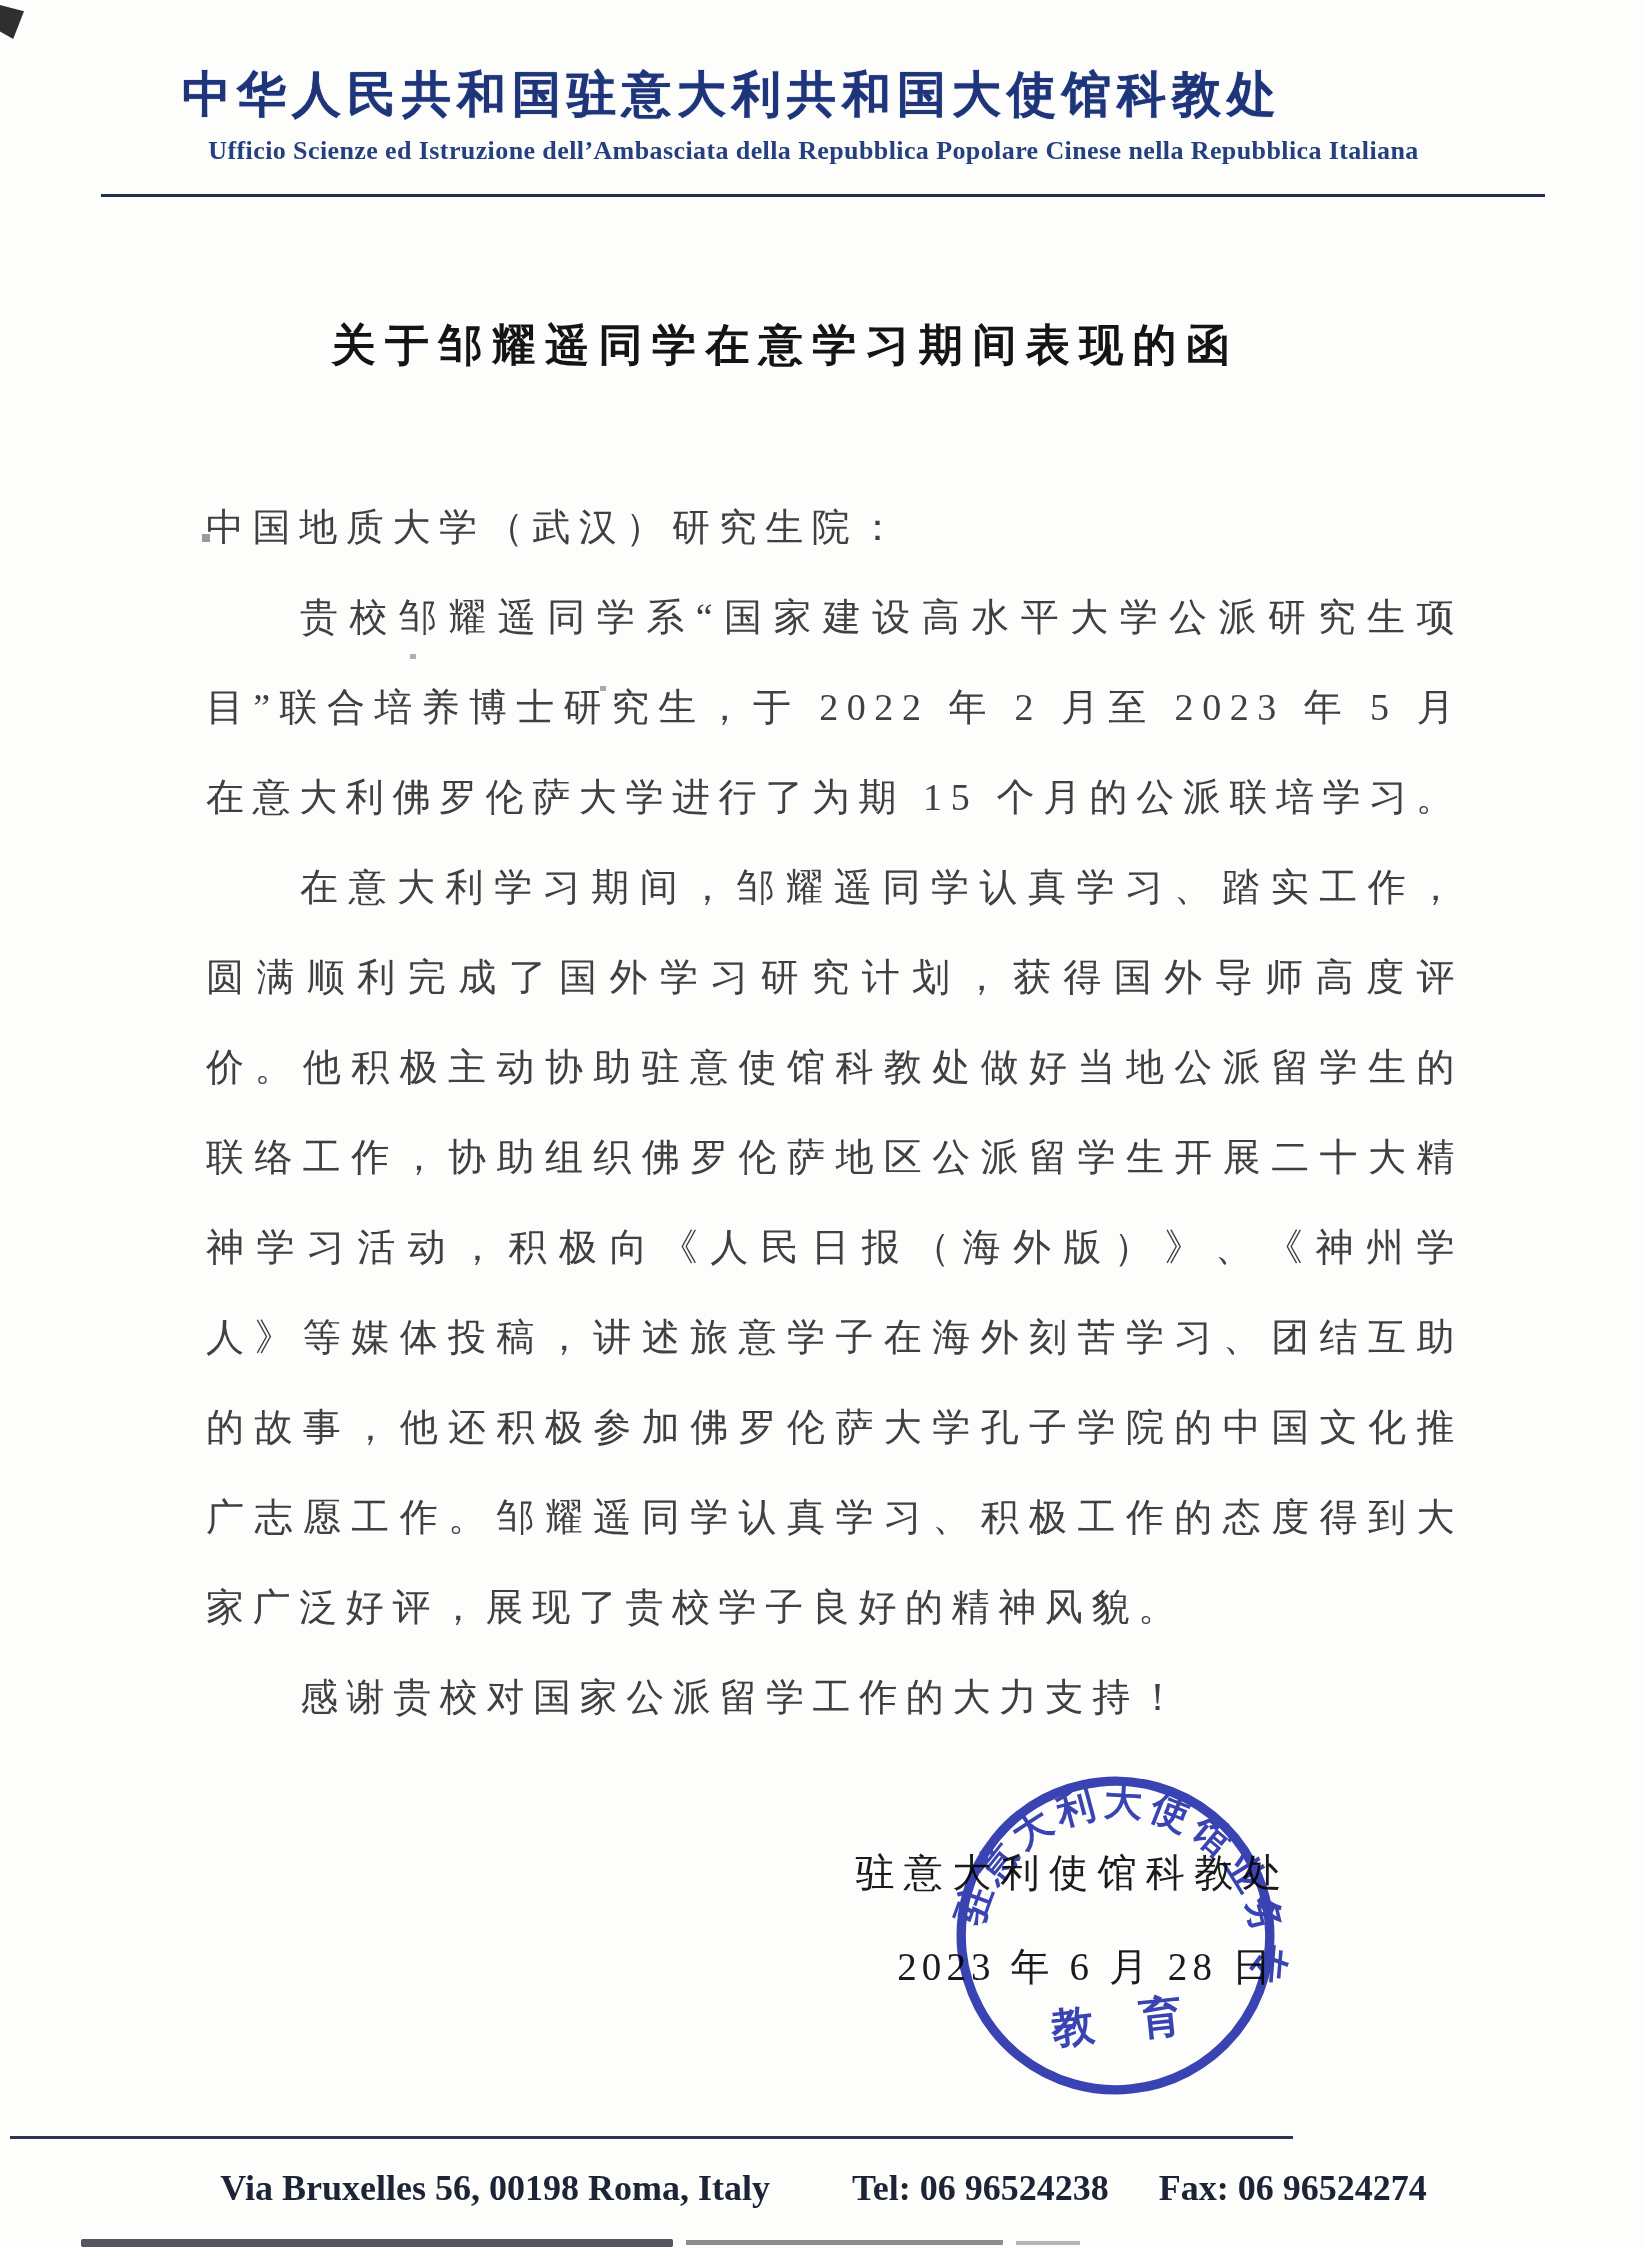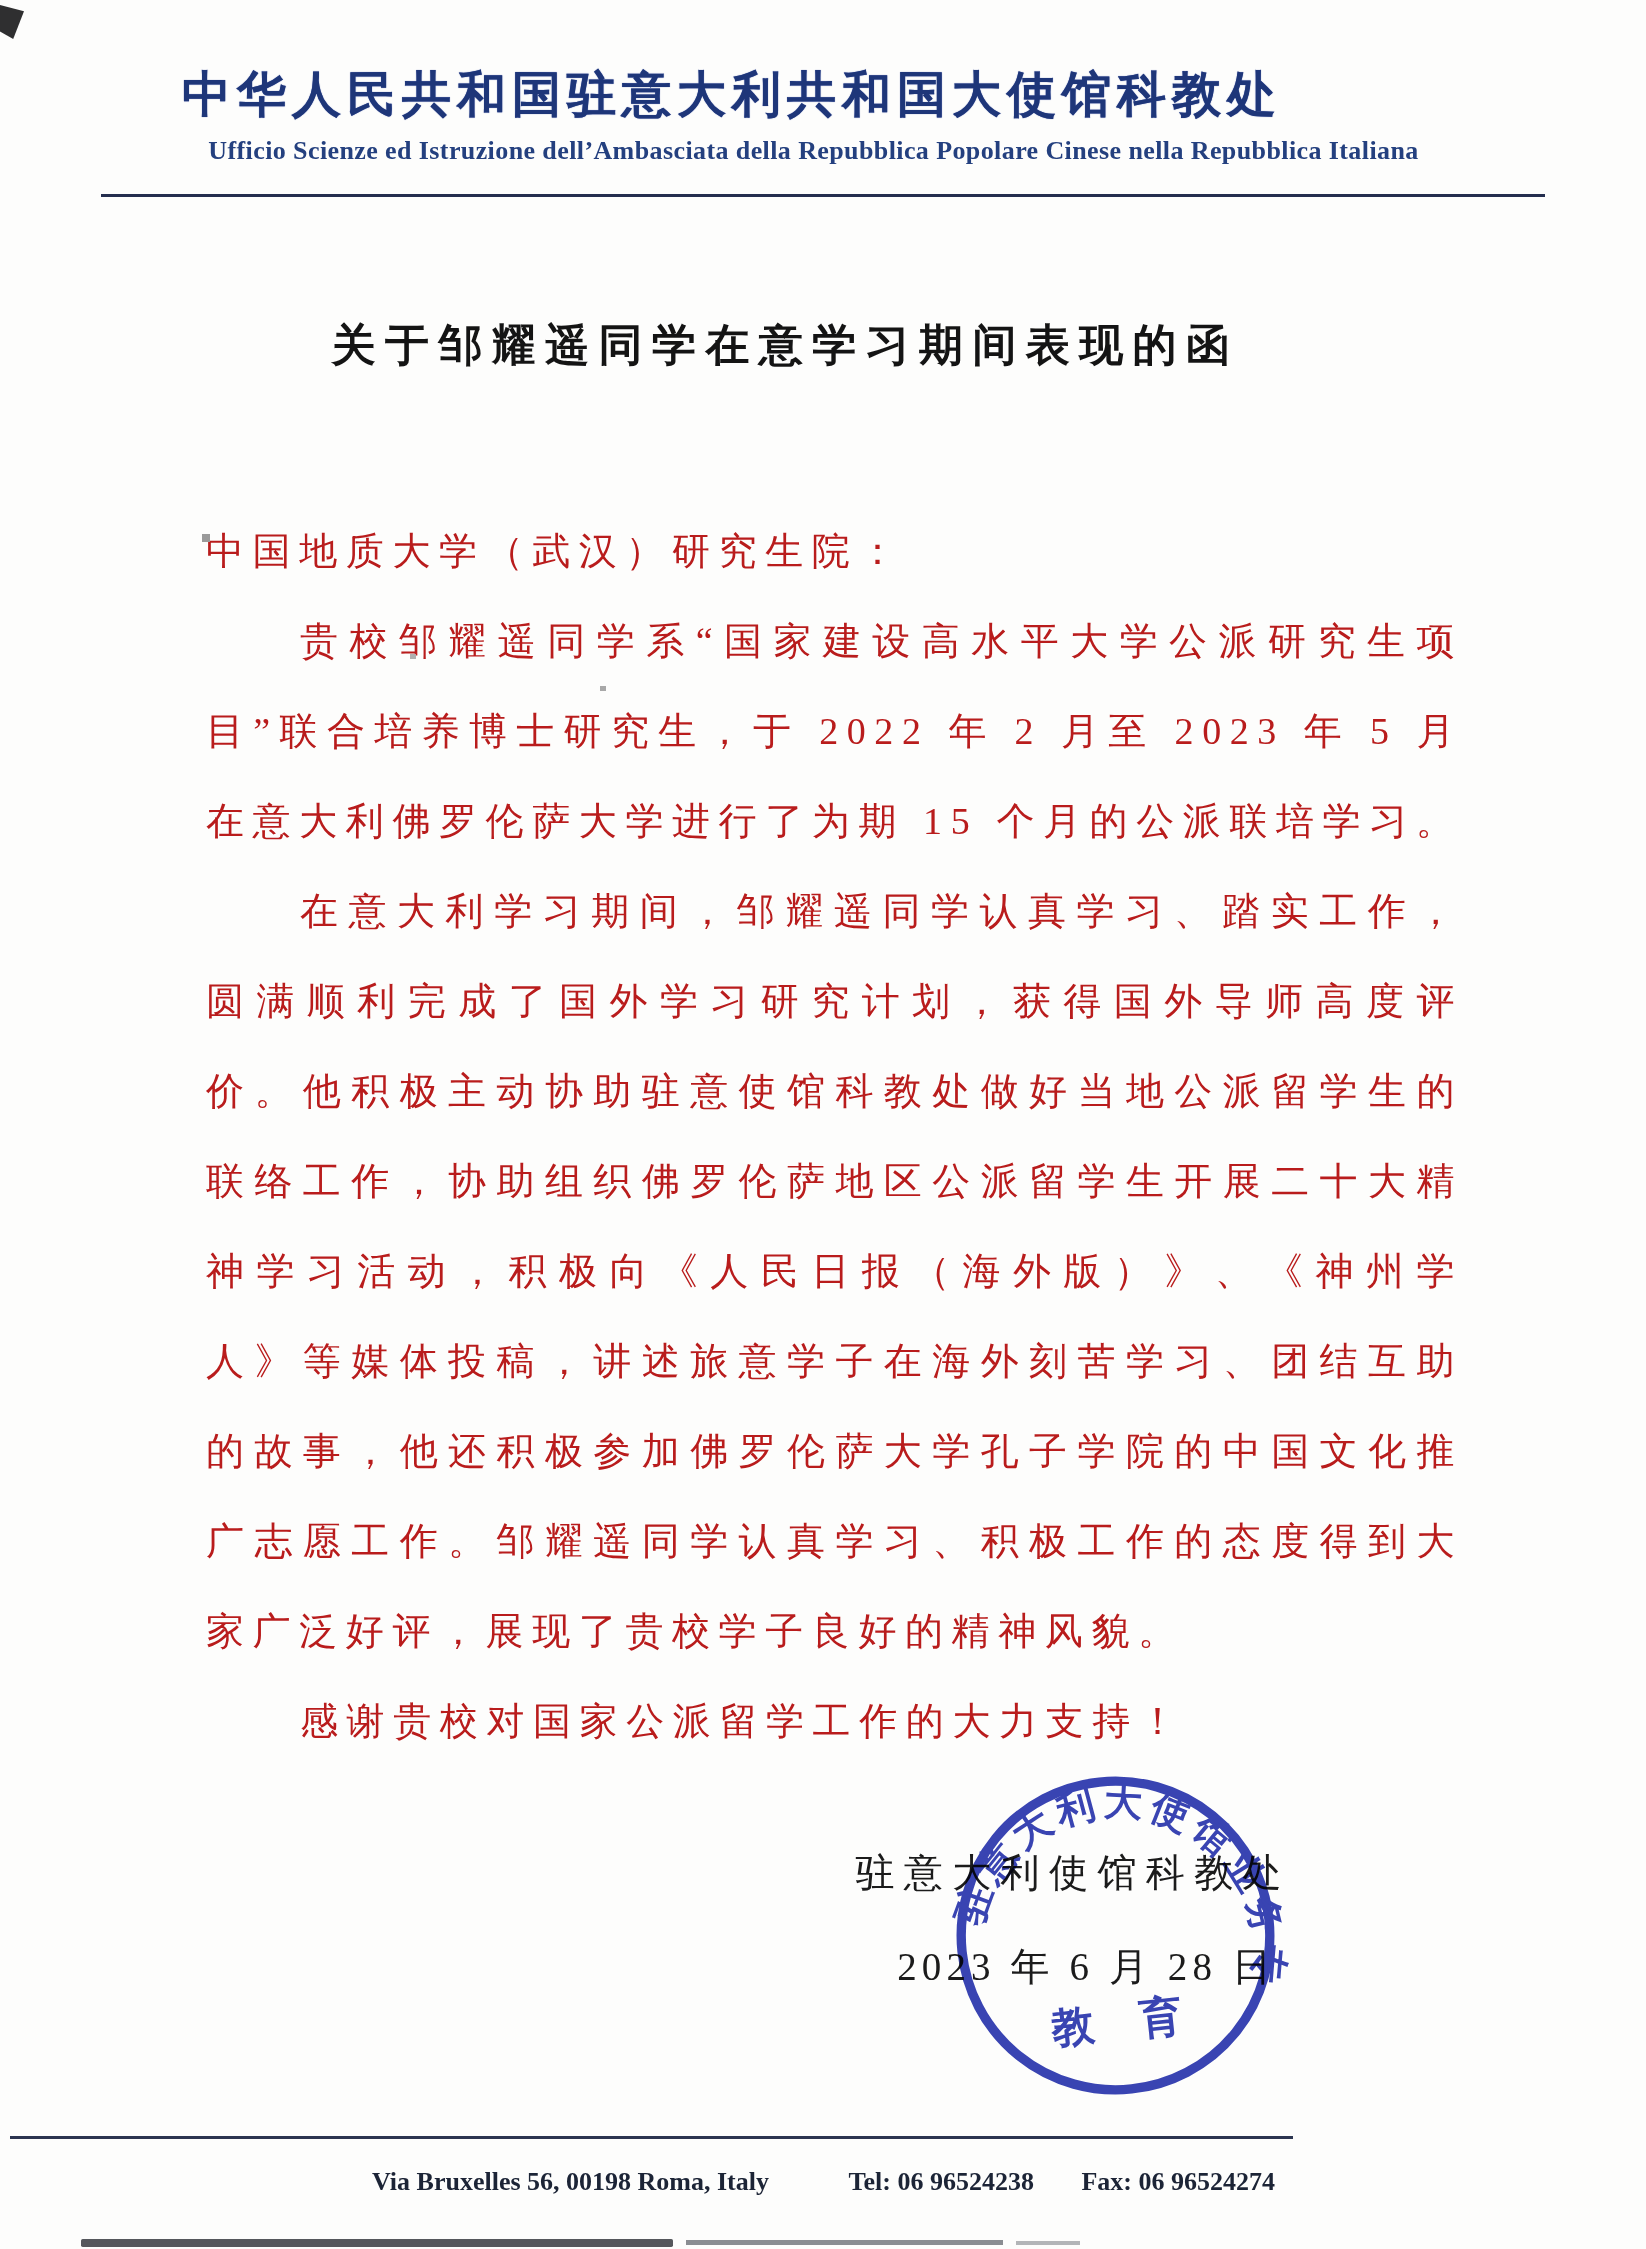--- a/index.html
+++ b/index.html
@@ -37,23 +37,23 @@
   
   .letter-title{
     position:absolute;top:316px;left:0;width:1571px;
     text-align:center;
     font-family:"DejaVu Sans","Liberation Sans",sans-serif;
     font-size:44px;font-weight:bold;letter-spacing:9.4px;
     color:#141414;
     white-space:nowrap;
   }
   .letter-body{
-    position:absolute;top:506px;left:206px;width:1257px;
+    position:absolute;top:482px;left:206px;width:1257px;
     font-size:38px;line-height:90px;letter-spacing:8.6px;
-    color:#b91c1c;
+    color:#404040;
     text-align:justify;text-justify:inter-character;
   }
   .letter-body p{margin:0;padding:0;}
   .letter-body p.para{text-indent:94px;}
   .signature{
     position:absolute;top:1846px;left:0;width:1291px;
     text-align:right;
     font-size:39px;letter-spacing:9.4px;color:#1b1b1b;
     white-space:nowrap;
   }
@@ -72,21 +72,21 @@
     pointer-events:none;
   }
   
   .footer-rule{
     position:absolute;top:2136px;left:10.3px;width:1283px;height:2.6px;
     background:#2c3550;
   }
   .footer{
     position:absolute;top:2167px;left:0;width:1647px;
     text-align:center;
-    font-size:26px;font-weight:bold;color:#1c2436;
+    font-size:36px;font-weight:bold;color:#1c2436;
     white-space:nowrap;
   }
   .footer .seg{display:inline-block;}
   .footer .seg.addr{margin-right:73px;}
   .footer .seg.tel{margin-right:41px;}
   
   .corner-mark{
     position:absolute;left:0;top:5.1px;width:24px;height:34px;
     background:#2f2f30;
     clip-path:polygon(0 0,100% 18%,55% 100%,0 78%);

